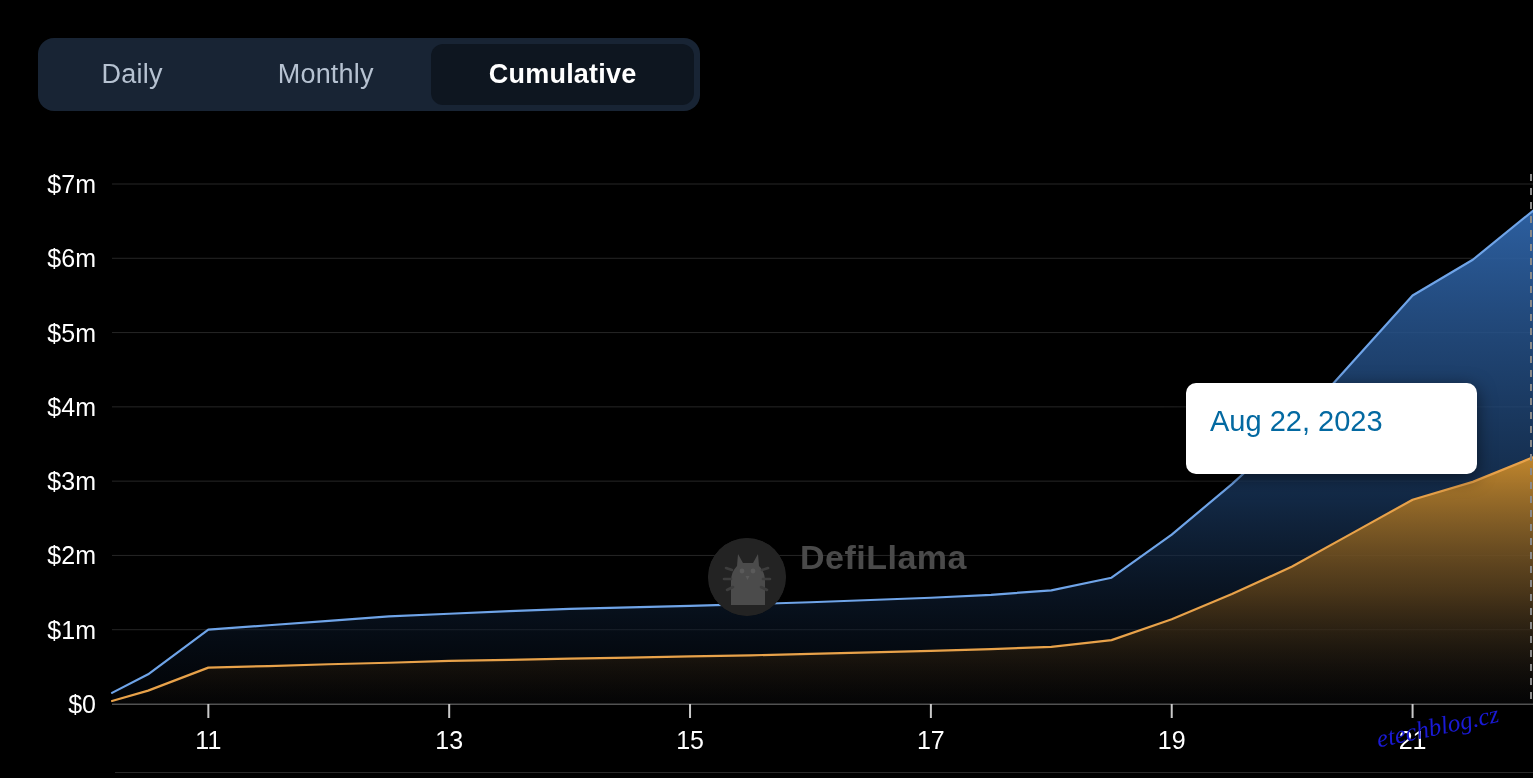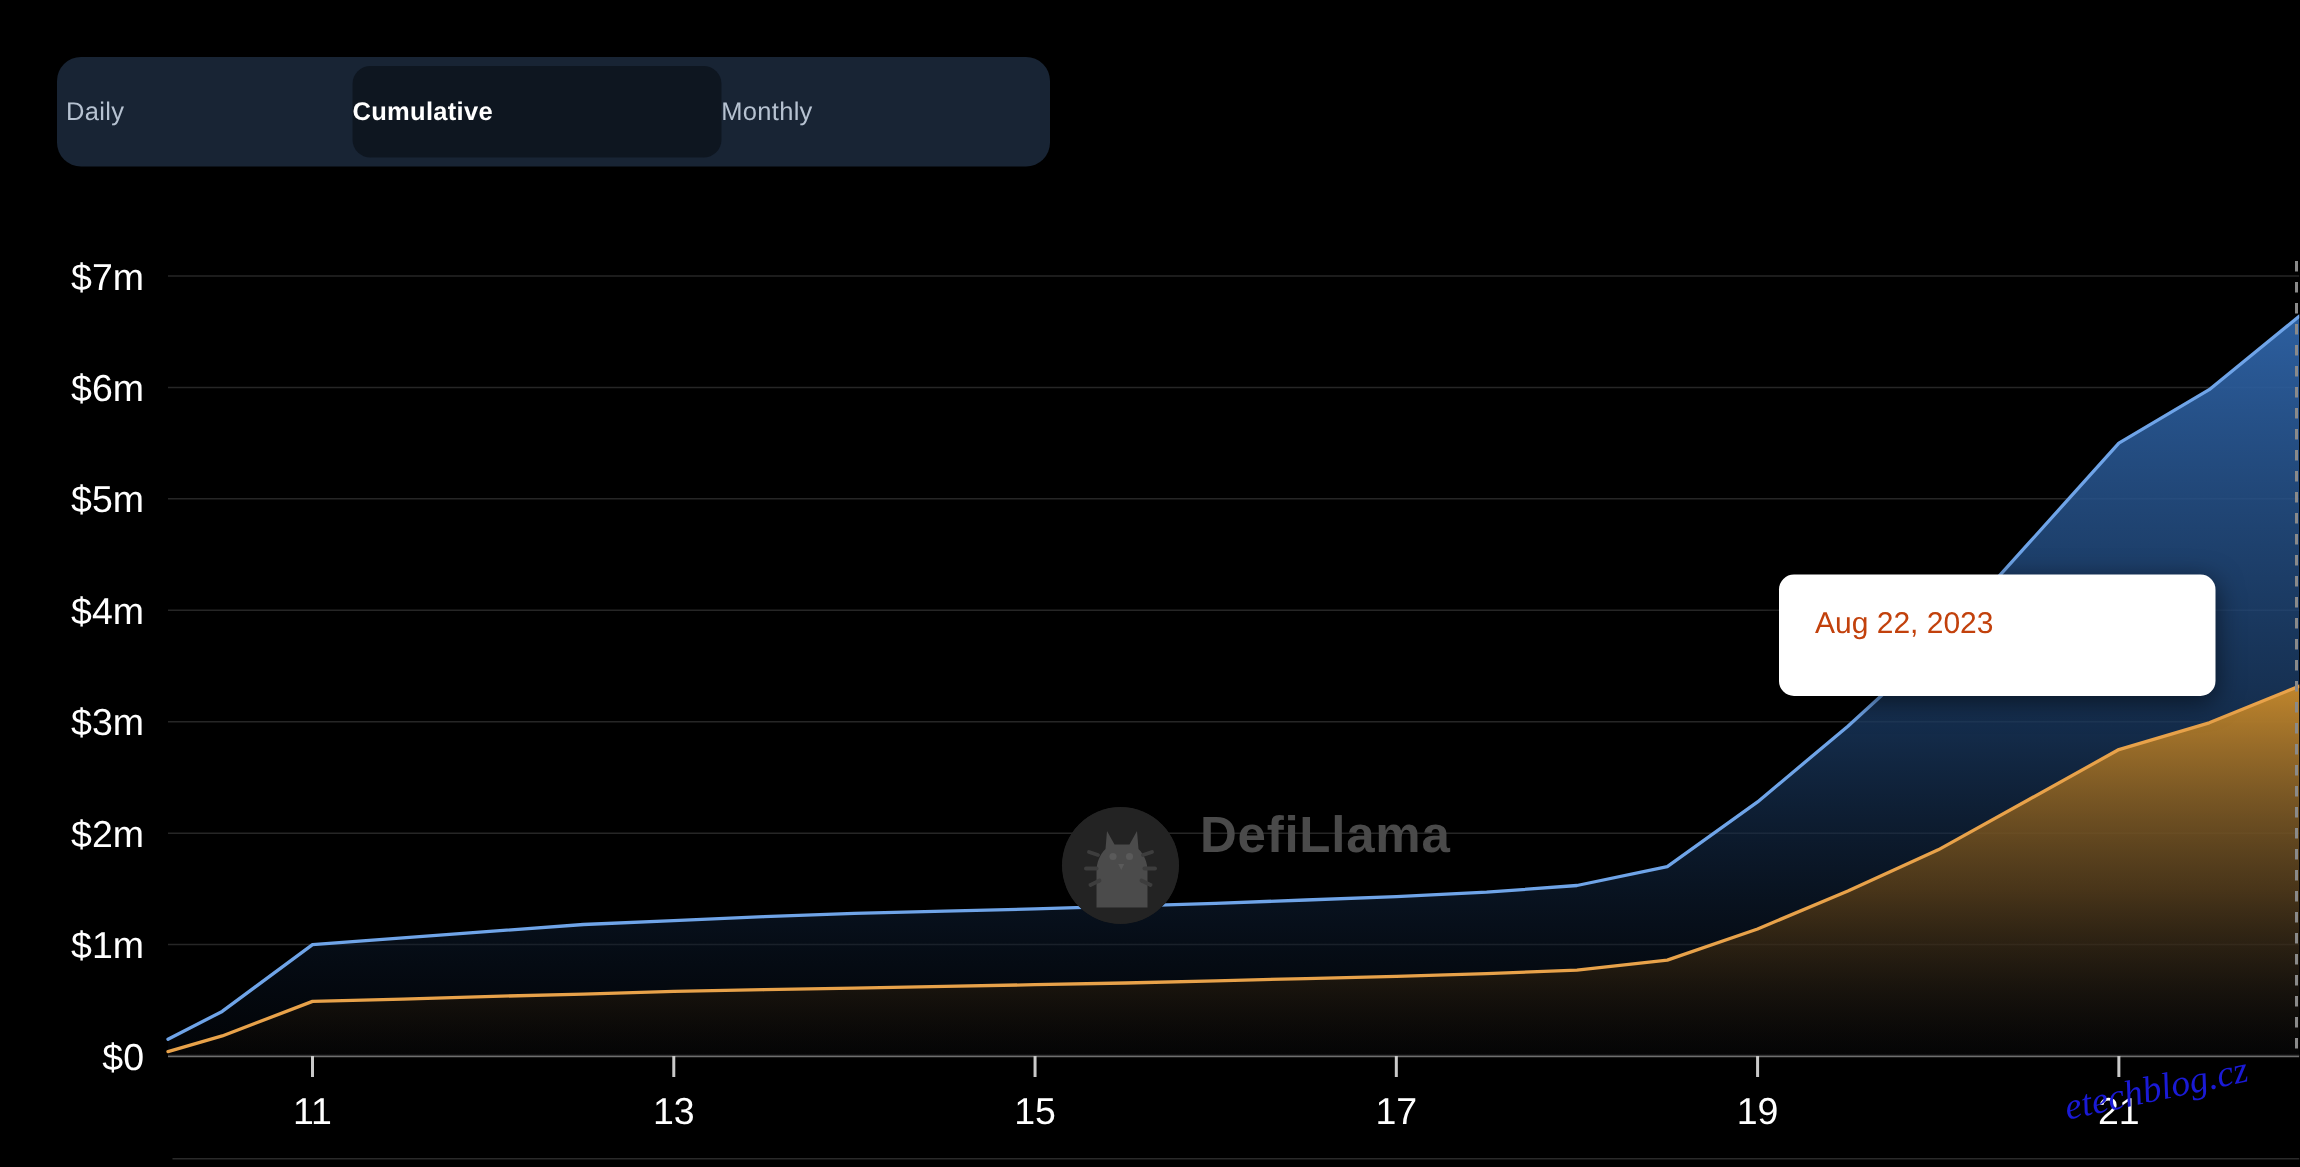--- a/index.html
+++ b/index.html
@@ -31,21 +31,22 @@
     border-radius: 16px;
     display: flex;
     align-items: center;
     padding: 0 6px;
   }
   .tab {
     flex: 1 1 auto;
     height: 61px;
     display: flex;
     align-items: center;
-    font-size: 17px;
+    justify-content: center;
+    font-size: 27px;
     color: #b6c2d1;
     letter-spacing: 0.2px;
     border-radius: 12px;
     cursor: pointer;
     user-select: none;
     white-space: nowrap;
   }
   .tab.active {
     background: #0e1620;
     color: #ffffff;
@@ -121,22 +122,22 @@
     left: 1186px;
     top: 383px;
     width: 291px;
     background: #ffffff;
     border-radius: 10px;
     padding: 22px 24px 20px 24px;
     box-shadow: 0 4px 18px rgba(0,0,0,0.55);
     color: #555a60;
   }
   .tt-date {
-    font-size: 20px;
-    color: #c2410c;
+    font-size: 29px;
+    color: #0369a1;
     margin-bottom: 16px;
     white-space: nowrap;
   }
   .tt-row {
     display: flex;
     align-items: center;
     font-size: 24px;
     color: #5b6066;
     margin-top: 6px;
     white-space: nowrap;
@@ -163,25 +164,25 @@
 </style>
 </head>
 <body>
 
 <div id="app">
 
   <div class="tabbar">
     <div class="tab">
         <span>Daily</span>
       </div>
+    <div class="tab">
+        <span>Monthly</span>
+      </div>
     <div class="tab active">
         <span>Cumulative</span>
-      </div>
-    <div class="tab">
-        <span>Monthly</span>
       </div>
   </div>
 
   <div class="chart-wrap">
     <svg class="chart-svg" id="chart" viewBox="0 0 1533 648" preserveAspectRatio="none">
       <defs>
         <linearGradient id="gradFees" x1="0" y1="0" x2="0" y2="1">
           <stop offset="0%" stop-color="#2f64a8" stop-opacity="0.95"></stop>
           <stop offset="55%" stop-color="#1b3c66" stop-opacity="0.75"></stop>
           <stop offset="100%" stop-color="#050a12" stop-opacity="0.35"></stop>

